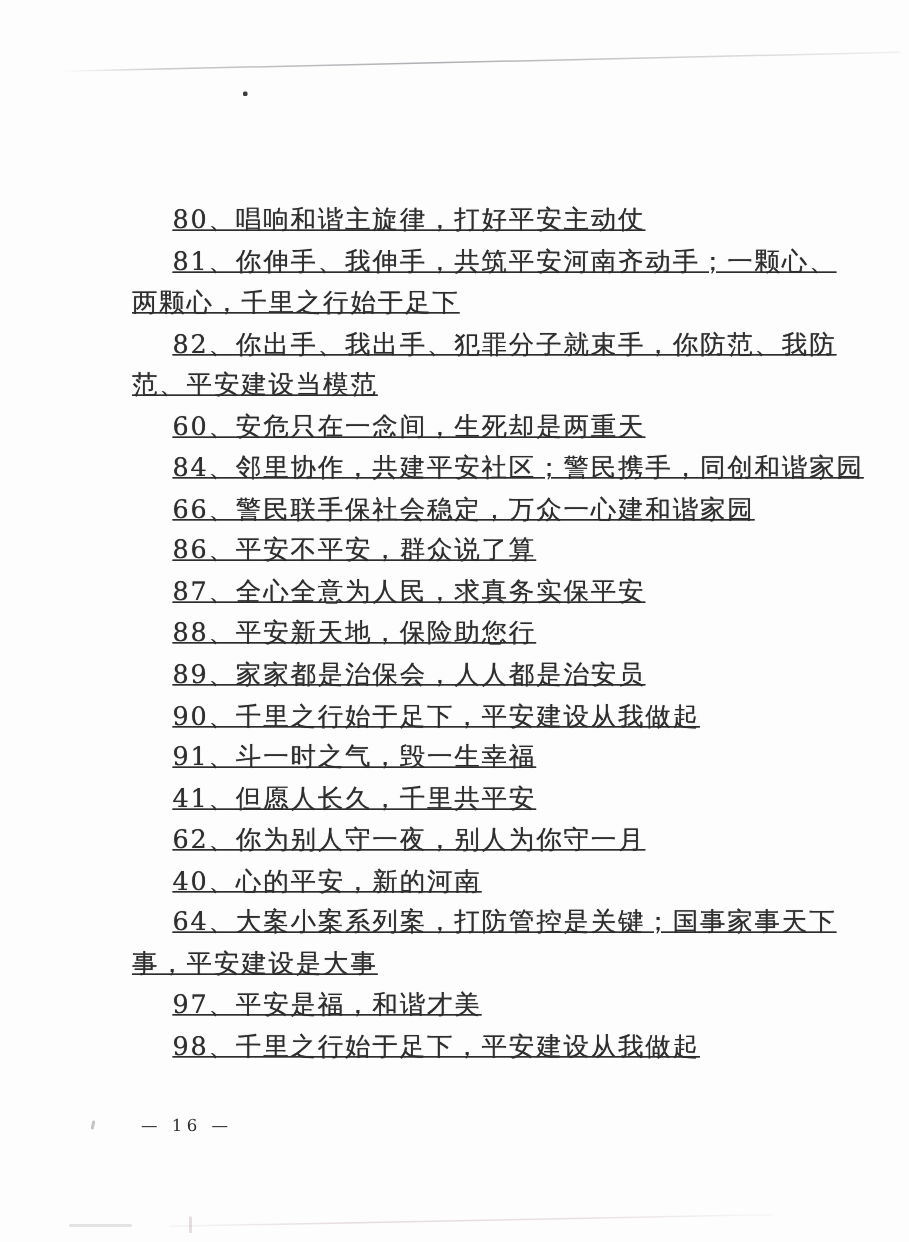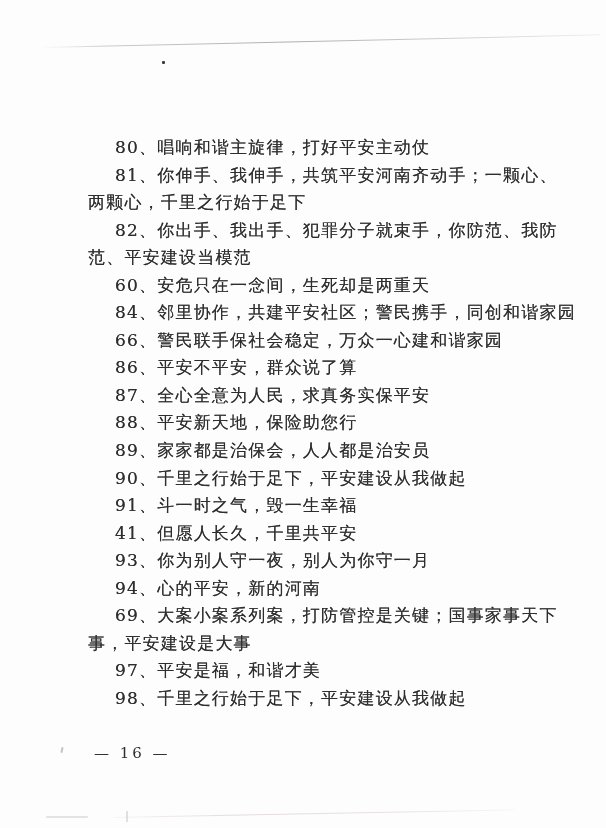--- a/index.html
+++ b/index.html
@@ -20,28 +20,29 @@
     width: 472px;
   }
   .line {
     margin: 0;
     font-size: 17px;
     line-height: 27.55px;
     color: #2e2e2e;
     letter-spacing: 1.2px;
     white-space: nowrap;
     text-shadow: 0 0 0.5px rgba(46,46,46,0.75);
+    text-decoration: underline;
   }
   .line.first { text-indent: 27px; }
   
   .page-number {
     position: absolute;
     left: 94px;
     top: 744px;
-    font-size: 15px;
+    font-size: 11px;
     letter-spacing: 3px;
     color: #2e2e2e;
   }
   
   .streak-top {
     position: absolute;
     left: 42px;
     top: 47px;
     width: 558px;
     height: 1.4px;
@@ -121,23 +122,23 @@
       <p class="line first">60、安危只在一念间，生死却是两重天</p>
       <p class="line first">84、邻里协作，共建平安社区；警民携手，同创和谐家园</p>
       <p class="line first">66、警民联手保社会稳定，万众一心建和谐家园</p>
       <p class="line first">86、平安不平安，群众说了算</p>
       <p class="line first">87、全心全意为人民，求真务实保平安</p>
       <p class="line first">88、平安新天地，保险助您行</p>
       <p class="line first">89、家家都是治保会，人人都是治安员</p>
       <p class="line first">90、千里之行始于足下，平安建设从我做起</p>
       <p class="line first">91、斗一时之气，毁一生幸福</p>
       <p class="line first">41、但愿人长久，千里共平安</p>
-      <p class="line first">93、你为别人守一夜，别人为你守一月</p>
-      <p class="line first">94、心的平安，新的河南</p>
-      <p class="line first">69、大案小案系列案，打防管控是关键；国事家事天下</p>
+      <p class="line first">62、你为别人守一夜，别人为你守一月</p>
+      <p class="line first">40、心的平安，新的河南</p>
+      <p class="line first">64、大案小案系列案，打防管控是关键；国事家事天下</p>
       <p class="line">事，平安建设是大事</p>
       <p class="line first">97、平安是福，和谐才美</p>
       <p class="line first">98、千里之行始于足下，平安建设从我做起</p>
     </div>
 
   <div class="page-number">— 16 —</div>
 
   <div class="mark-footer-left"></div>
   <div class="smudge-bottom-left"></div>
   <div class="tick-bottom"></div>

